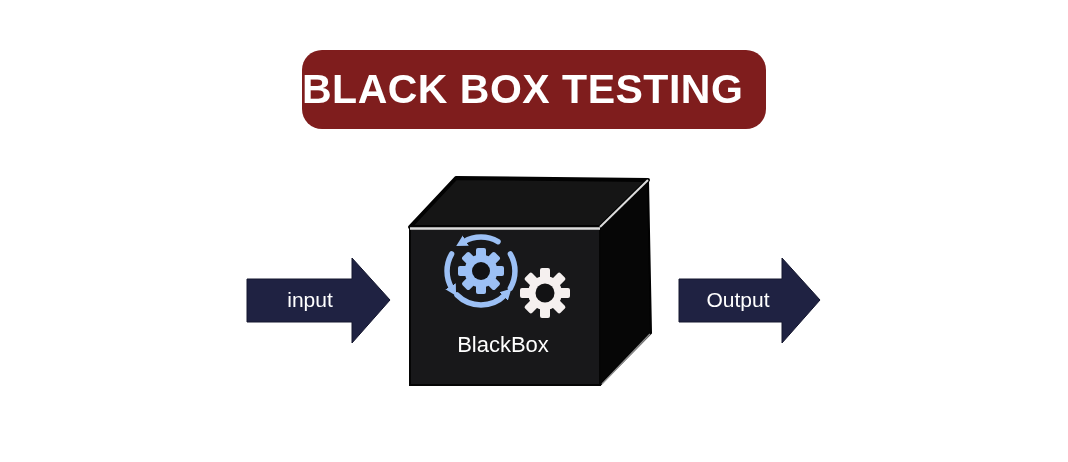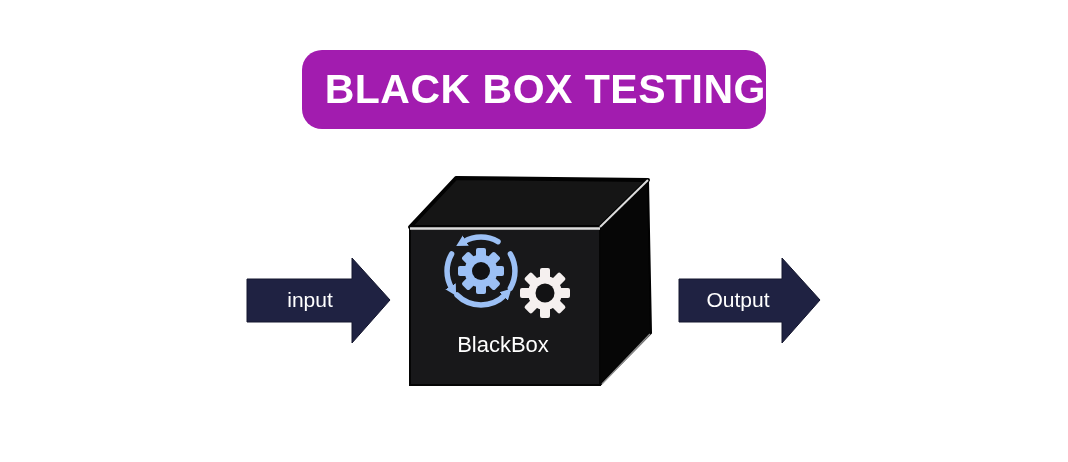--- a/index.html
+++ b/index.html
@@ -7,23 +7,23 @@
     width: 1068px; height: 462px;
     background: #ffffff;
     position: relative;
     overflow: hidden;
     font-family: "Liberation Sans", sans-serif;
   }
   .title-badge {
     position: absolute;
     left: 302px; top: 50px;
     width: 464px; height: 79px;
-    background: #a21caf;
+    background: #7f1d1d;
     border-radius: 20px;
-    display: flex; align-items: center; justify-content: flex-end;
+    display: flex; align-items: center; justify-content: flex-start;
   }
   .title-badge span {
     color: #ffffff;
     font-weight: bold;
     font-size: 41px;
     letter-spacing: 0.5px;
     white-space: nowrap;
   }
   svg.diagram {
     position: absolute; left: 0; top: 0;

